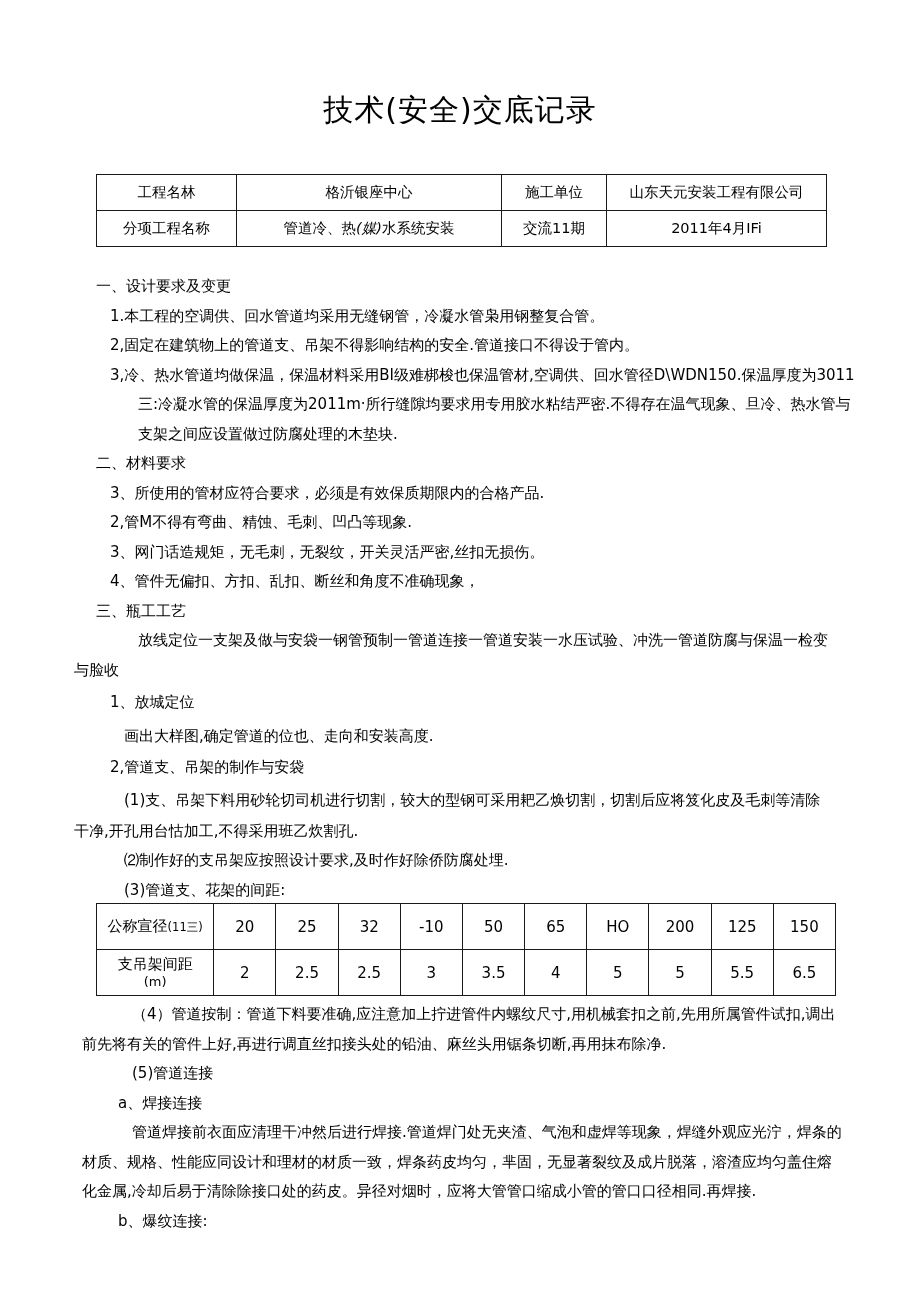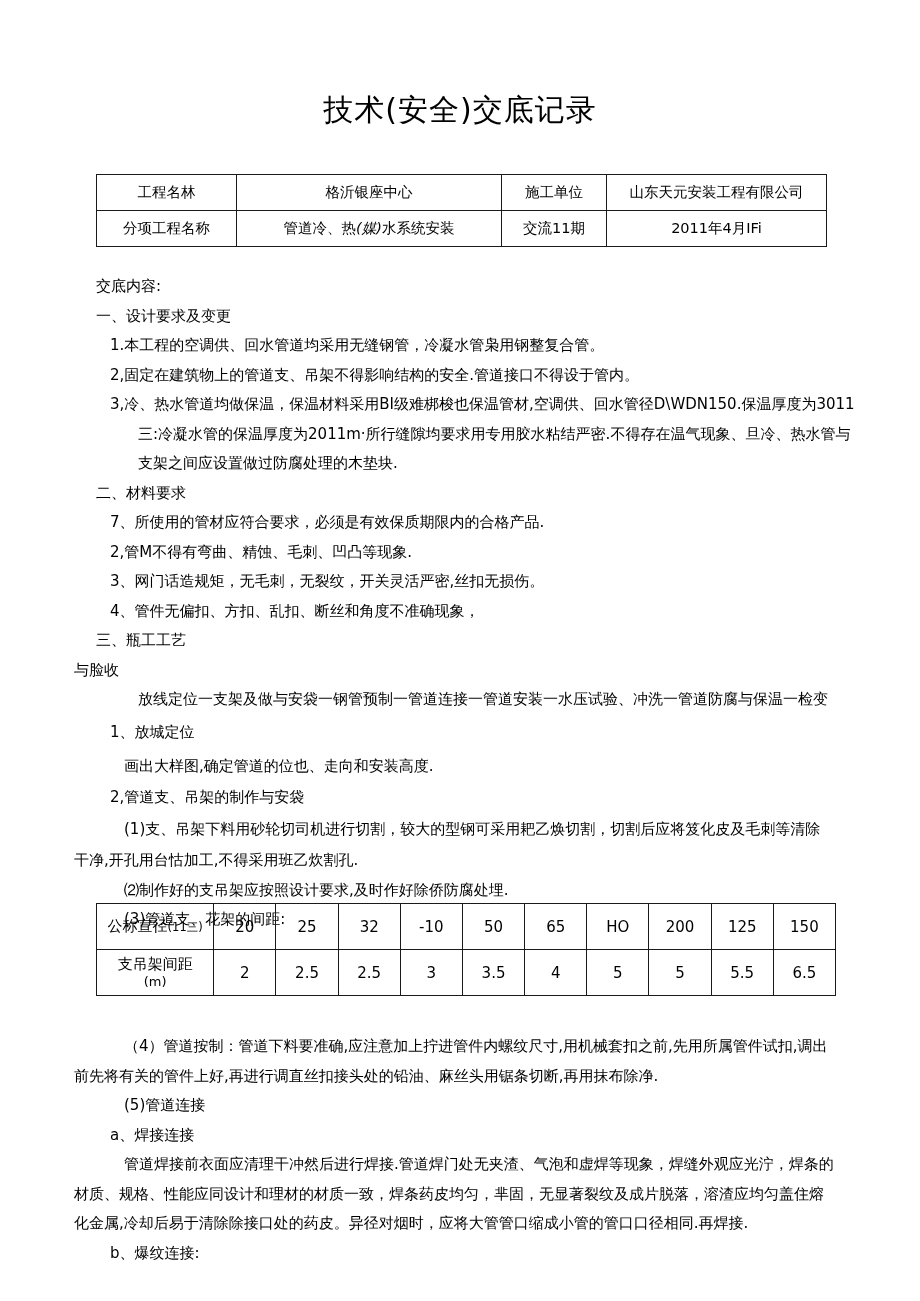--- a/index.html
+++ b/index.html
@@ -115,25 +115,24 @@
     font-size: 11.5px;
   }
   .spacing-table td.val {
     width: 61.5px;
     font-size: 15px;
   }
 
   
   .body-block-2 {
     position: absolute;
-    left: 96px;
+    left: 104px;
     top: 1000px;
     width: 745px;
     font-size: 15px;
-    margin-top: 32px;
   }
 </style>
 </head>
 <body>
 
 <div class="page">
 
   <div class="doc-title">技术(安全)交底记录</div>
 
   <table class="header-table">
@@ -147,35 +146,34 @@
       <tr>
         <td class="hcol-1">分项工程名称</td>
         <td class="hcol-2"><span>管道冷、热</span><span class="slanted">(媒)</span><span>水系统安装</span></td>
         <td class="hcol-3">交流11期</td>
         <td class="hcol-4">2011年4月IFi</td>
       </tr>
     </tbody>
   </table>
 
   <div class="body-block">
-    <span class="ln i0">交底内容:</span>
     <span class="ln i0">一、设计要求及变更</span>
     <span class="ln i1">1.本工程的空调供、回水管道均采用无缝钢管，冷凝水管枭用钢整复合管。</span>
     <span class="ln i1">2,固定在建筑物上的管道支、吊架不得影响结构的安全.管道接口不得设于管内。</span>
     <span class="ln i1">3,冷、热水管道均做保温，保温材料采用BI级难梆梭也保温管材,空调供、回水管径D\WDN150.保温厚度为3011</span>
     <span class="ln i3">三:冷凝水管的保温厚度为2011m·所行缝隙均要求用专用胶水粘结严密.不得存在温气现象、旦冷、热水管与</span>
     <span class="ln i3">支架之间应设置做过防腐处理的木垫块.</span>
     <span class="ln i0">二、材料要求</span>
-    <span class="ln i1">7、所使用的管材应符合要求，必须是有效保质期限内的合格产品.</span>
+    <span class="ln i1">3、所使用的管材应符合要求，必须是有效保质期限内的合格产品.</span>
     <span class="ln i1">2,管M不得有弯曲、精蚀、毛刺、凹凸等现象.</span>
     <span class="ln i1">3、网门话造规矩，无毛刺，无裂纹，开关灵活严密,丝扣无损伤。</span>
     <span class="ln i1">4、管件无偏扣、方扣、乱扣、断丝和角度不准确现象，</span>
     <span class="ln i0">三、瓶工工艺</span>
+    <span class="ln i3">放线定位一支架及做与安袋一钢管预制一管道连接一管道安装一水压试验、冲洗一管道防腐与保温一检变</span>
     <span class="ln neg">与脸收</span>
-    <span class="ln i3">放线定位一支架及做与安袋一钢管预制一管道连接一管道安装一水压试验、冲洗一管道防腐与保温一检变</span>
     <span class="ln i1 gap">1、放城定位</span>
     <span class="ln i2 gap">画出大样图,确定管道的位也、走向和安装高度.</span>
     <span class="ln i1">2,管道支、吊架的制作与安袋</span>
     <span class="ln i2 gap">(1)支、吊架下料用砂轮切司机进行切割，较大的型钢可采用耙乙焕切割，切割后应将笈化皮及毛刺等清除</span>
     <span class="ln neg">干净,开孔用台怙加工,不得采用班乙炊割孔.</span>
     <span class="ln i2">⑵制作好的支吊架应按照设计要求,及时作好除侨防腐处埋.</span>
     <span class="ln i2">(3)管道支、花架的间距:</span>
   </div>
 
   <table class="spacing-table">

